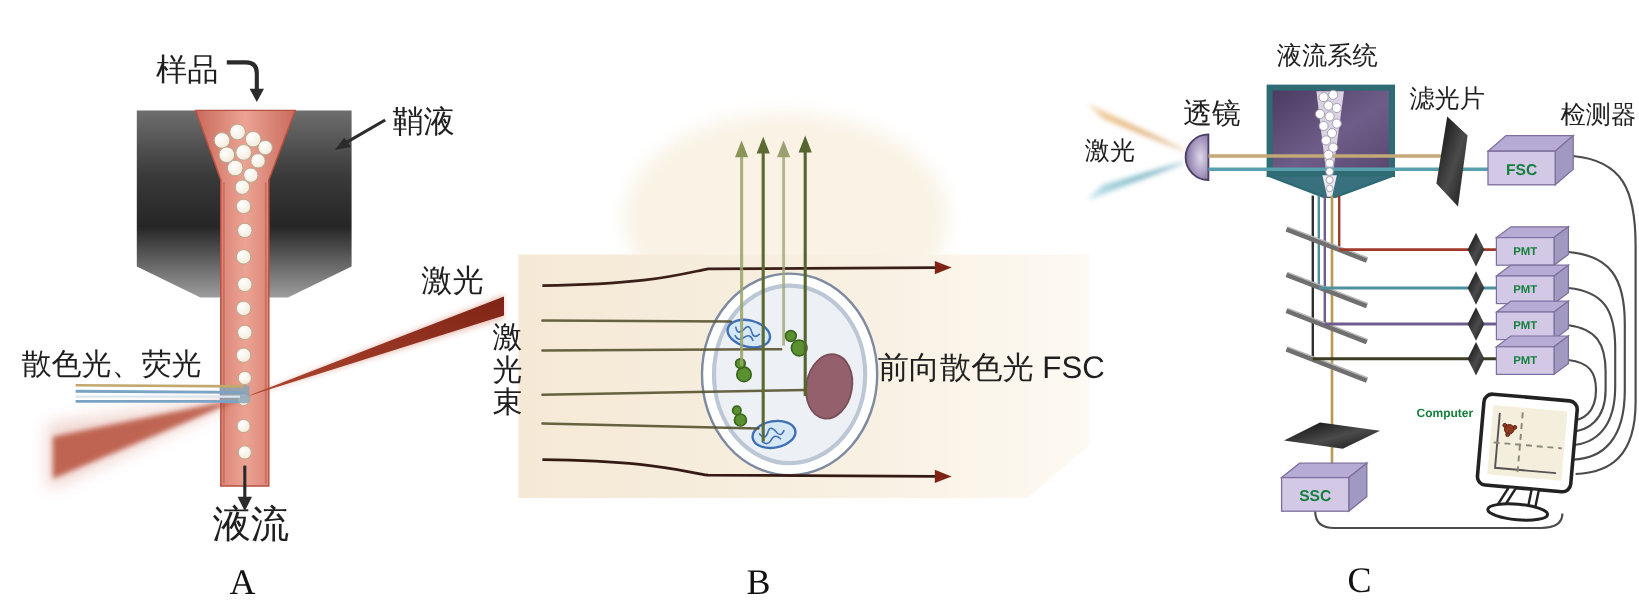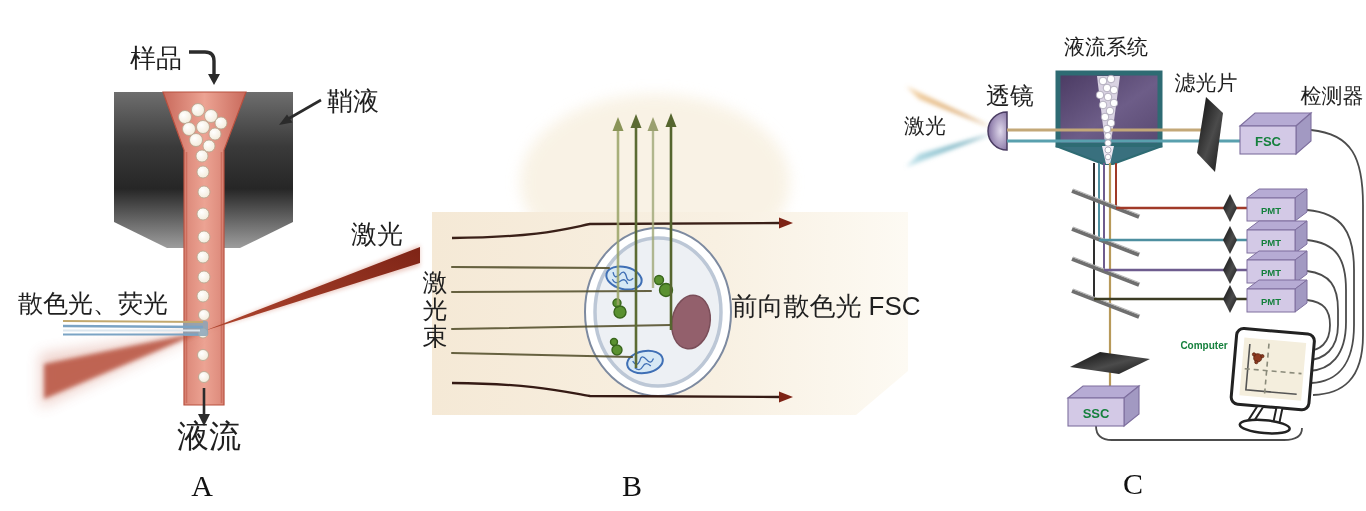--- a/index.html
+++ b/index.html
@@ -311,21 +311,21 @@
   </g>
 </svg>
 
 <div class="lbl" style="left:156px;top:58px;font-size:26px;">样品</div>
 <div class="lbl" style="left:353px;top:101px;font-size:26px;">鞘液</div>
 <div class="lbl" style="left:377px;top:234px;font-size:26px;">激光</div>
 <div class="lbl" style="left:93px;top:304px;font-size:25px;">散色光、荧光</div>
 <div class="lbl" style="left:209px;top:437px;font-size:32px;">液流</div>
 <div class="cap" style="left:202px;top:486px;">A</div>
 
-<div class="lbl vert" style="left:436px;top:309px;font-size:25px;width:27px;">激光束</div>
+<div class="lbl vert" style="left:424px;top:309px;font-size:25px;width:27px;">激光束</div>
 <div class="lbl" style="left:826px;top:306px;font-size:26px;">前向散色光 FSC</div>
 <div class="cap" style="left:632px;top:486px;">B</div>
 
 <div class="lbl" style="left:1106px;top:47px;font-size:21px;">液流系统</div>
 <div class="lbl" style="left:1010px;top:96px;font-size:24px;">透镜</div>
 <div class="lbl" style="left:925px;top:126px;font-size:21px;">激光</div>
 <div class="lbl" style="left:1206px;top:83px;font-size:21px;">滤光片</div>
 <div class="lbl" style="left:1332px;top:96px;font-size:21px;">检测器</div>
 <div class="boxtxt" style="left:1268px;top:141px;font-size:13px;">FSC</div>
 <div class="boxtxt" style="left:1271px;top:210px;font-size:9.5px;">PMT</div>

